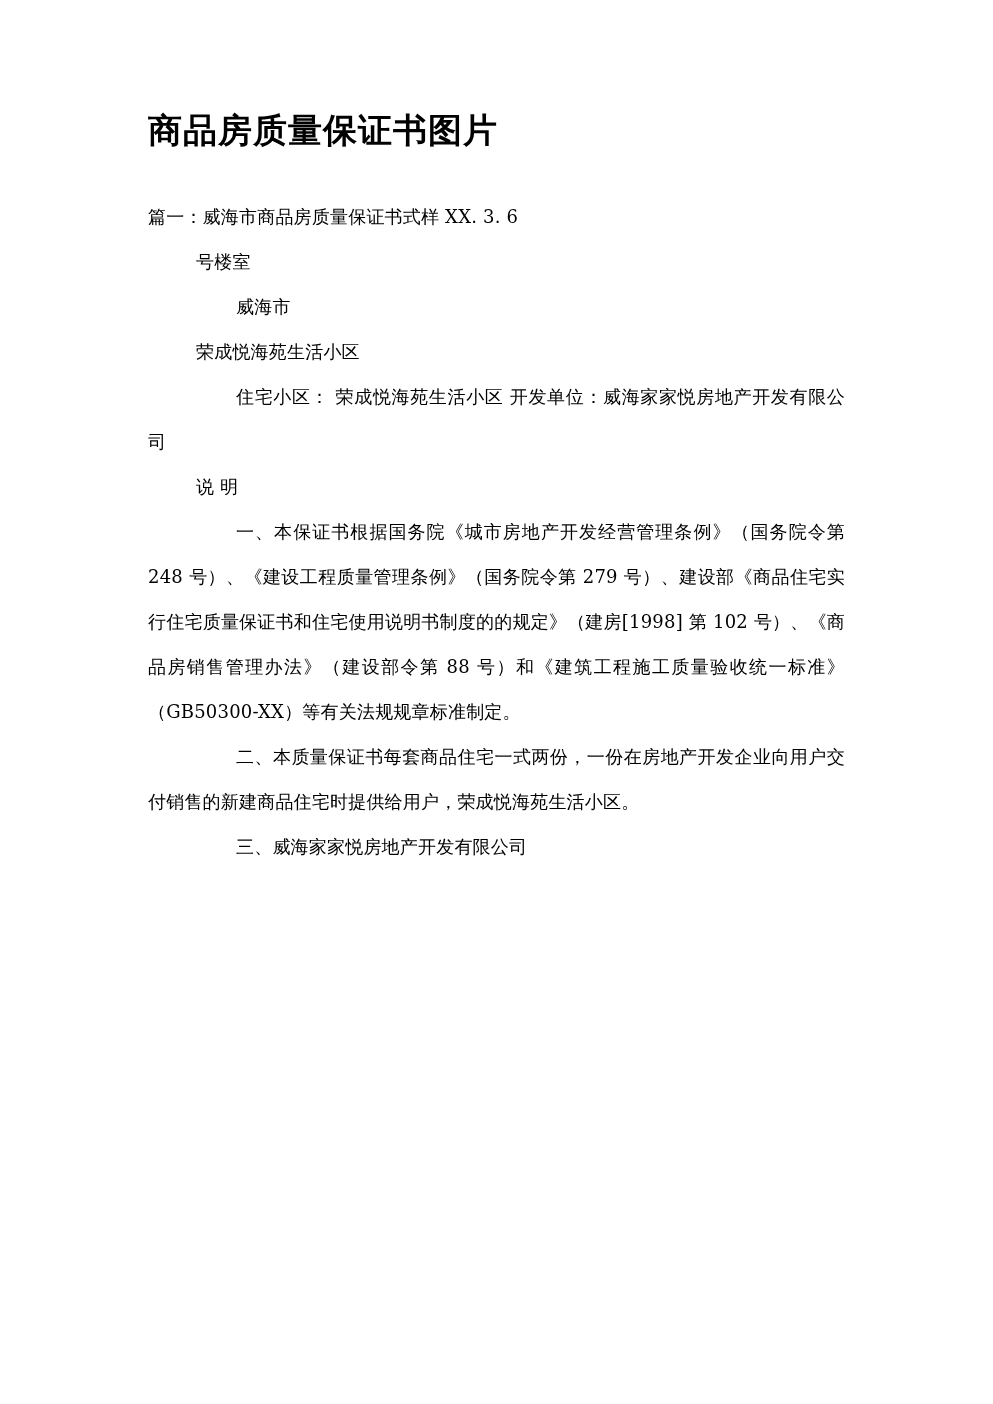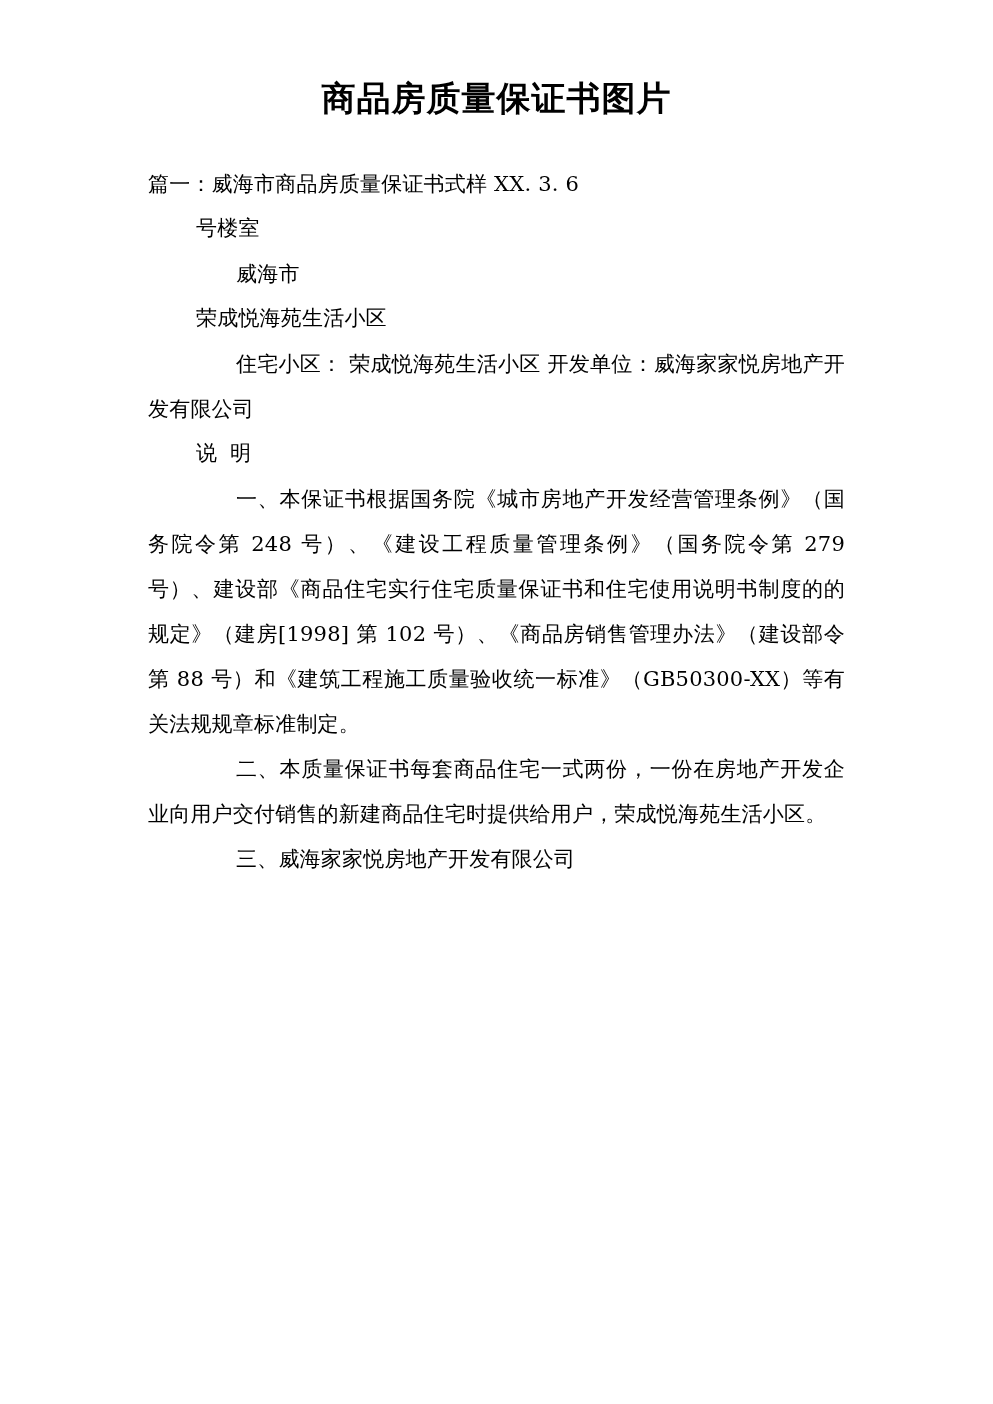--- a/index.html
+++ b/index.html
@@ -15,42 +15,41 @@
     overflow: hidden;
   }
   .page {
     width: 993px;
     height: 1404px;
     box-sizing: border-box;
     padding: 0 148px 0 148px;
     position: relative;
   }
   .doc-title {
-    text-align: center;
     font-size: 34px;
     font-weight: bold;
     letter-spacing: 1px;
-    margin-top: 76px;
+    margin-top: 108px;
     margin-bottom: 0;
     line-height: 1.3;
     font-family: "DejaVu Sans", "Liberation Sans", sans-serif;
   }
   .body-text {
     margin-top: 42px;
   }
   .para {
-    font-size: 21px;
+    font-size: 18px;
     line-height: 45px;
     text-align: justify;
     text-justify: inter-ideograph;
     margin: 0;
     letter-spacing: 0.2px;
   }
   .indent-0 { text-indent: 0; }
-  .indent-2 { text-indent: 48px; font-family: Liberation Mono, monospace; }
+  .indent-2 { text-indent: 48px; }
   .indent-2b { text-indent: 74px; }
   .indent-3 { text-indent: 88px; }
 </style>
 </head>
 <body>
 
 <div class="page">
   <h1 class="doc-title">商品房质量保证书图片</h1>
   <div class="body-text">
     <p class="para indent-0">篇一：威海市商品房质量保证书式样 XX. 3. 6</p>

